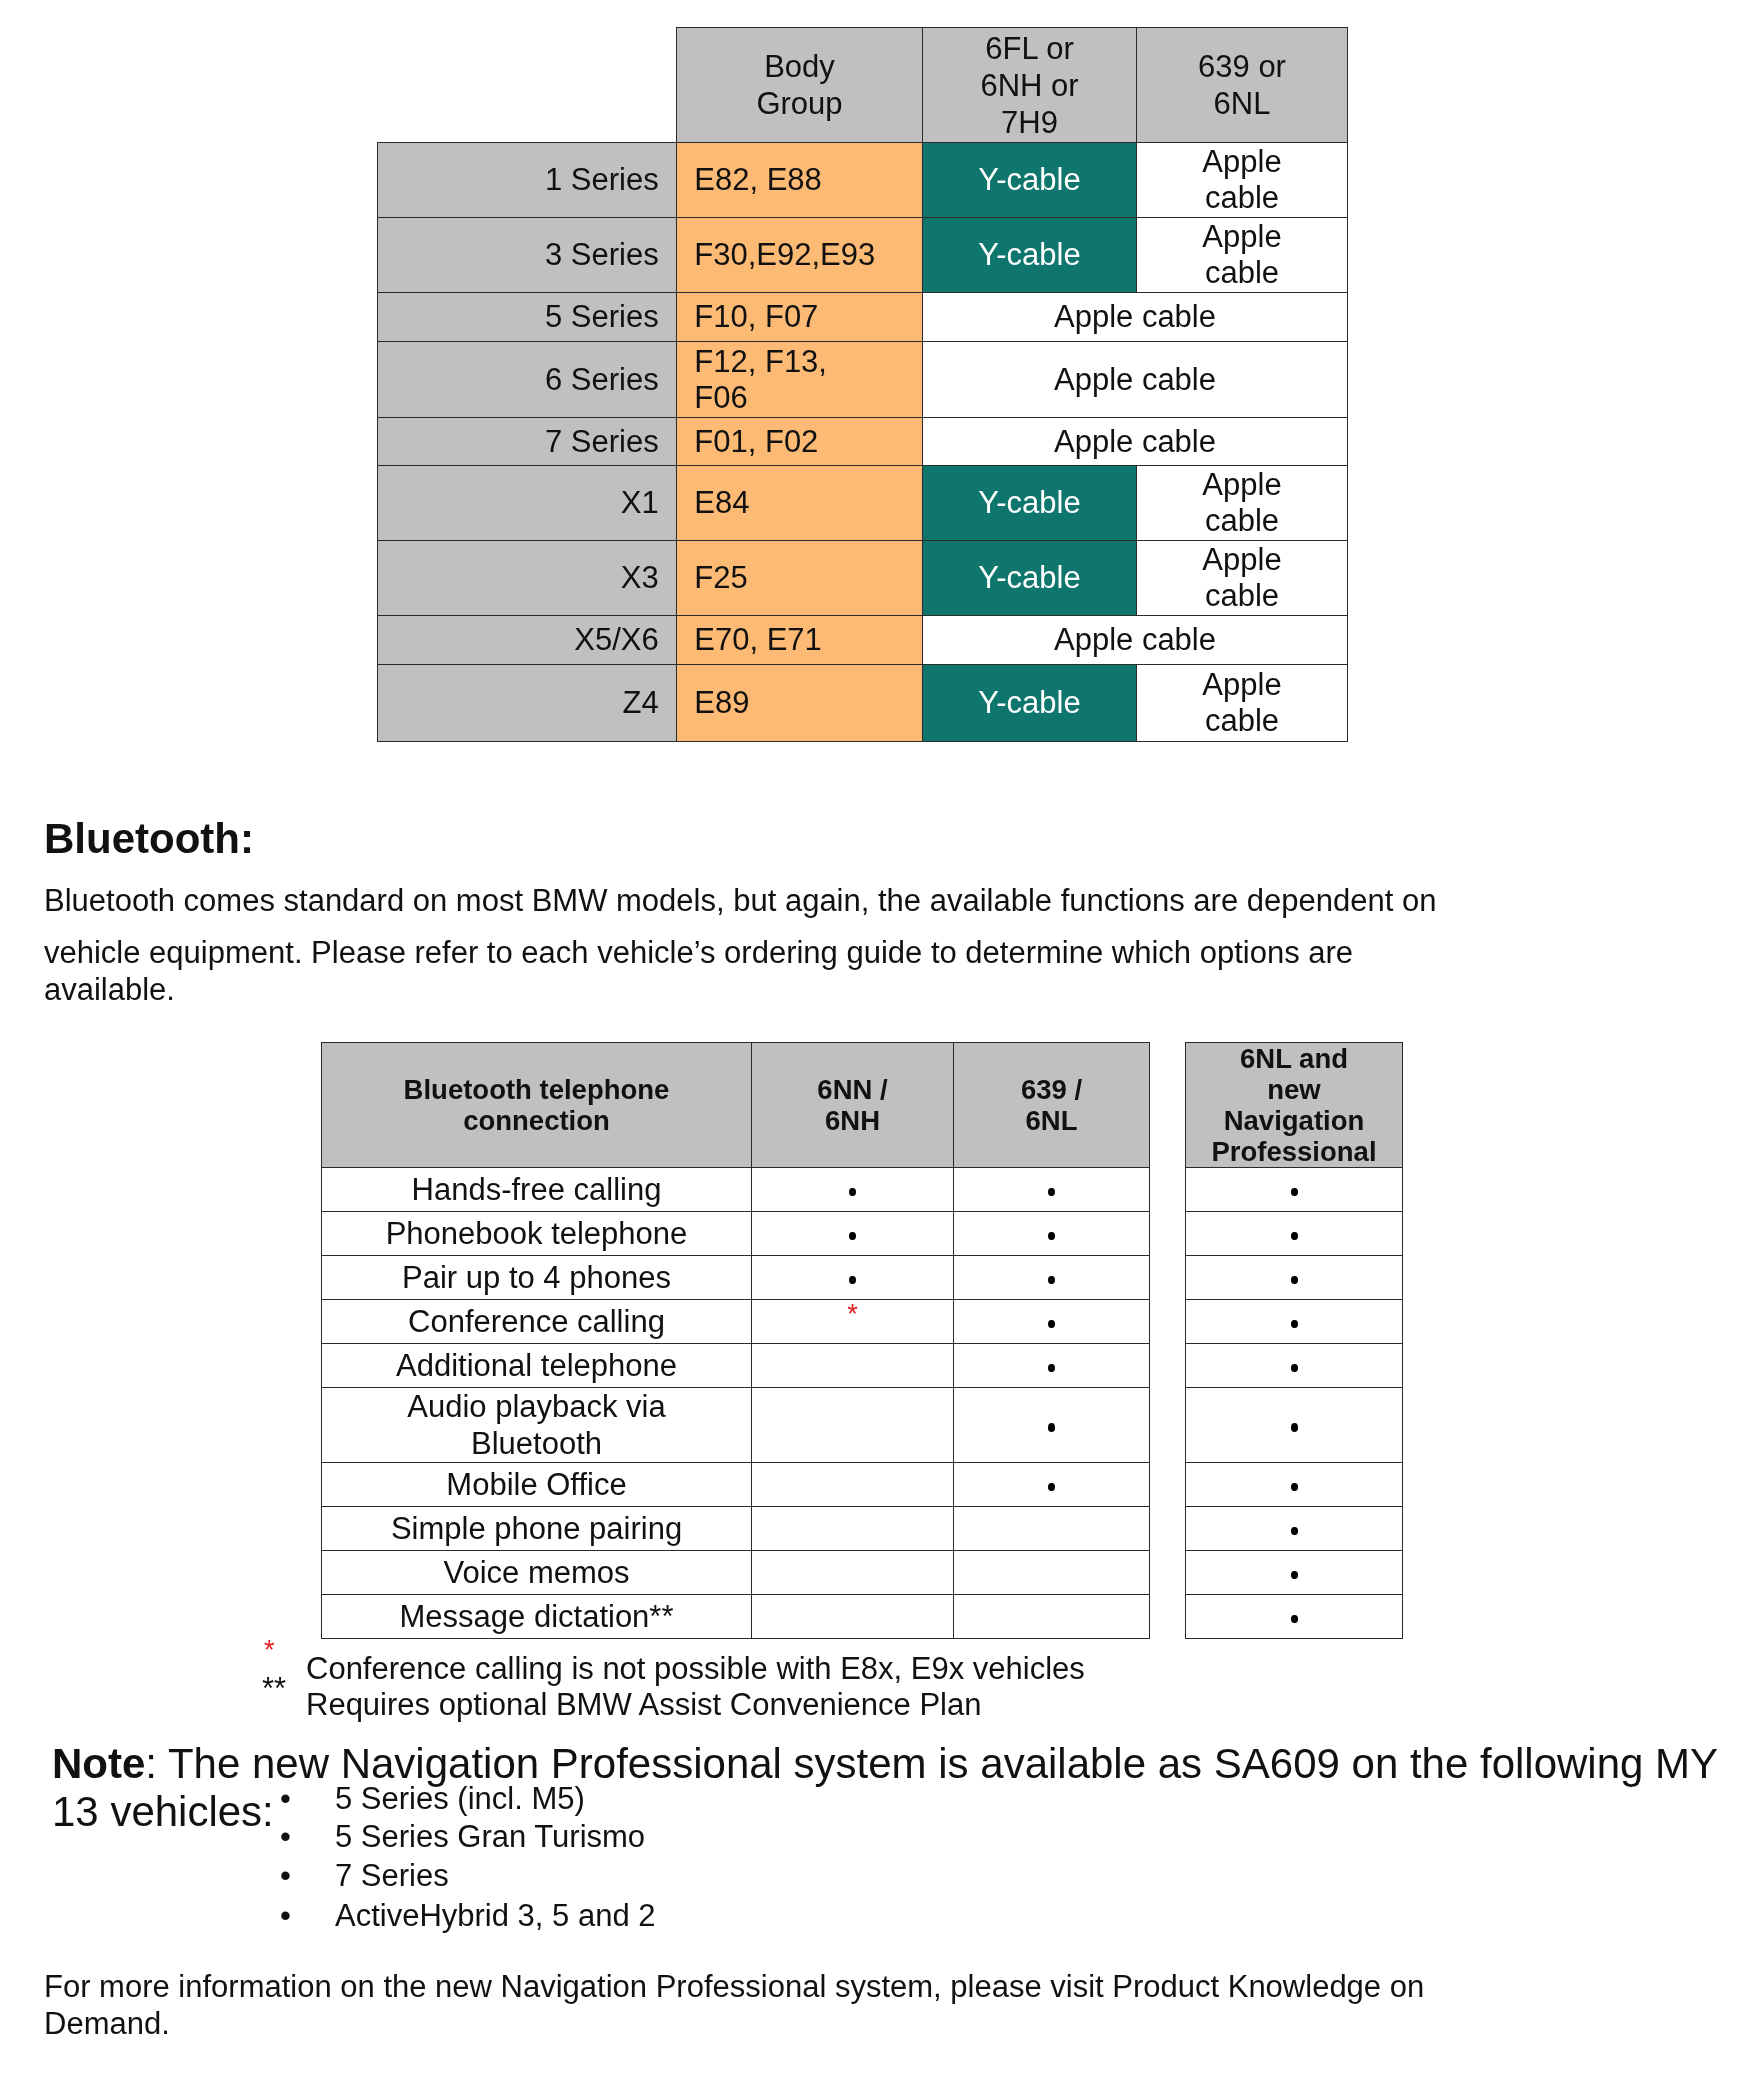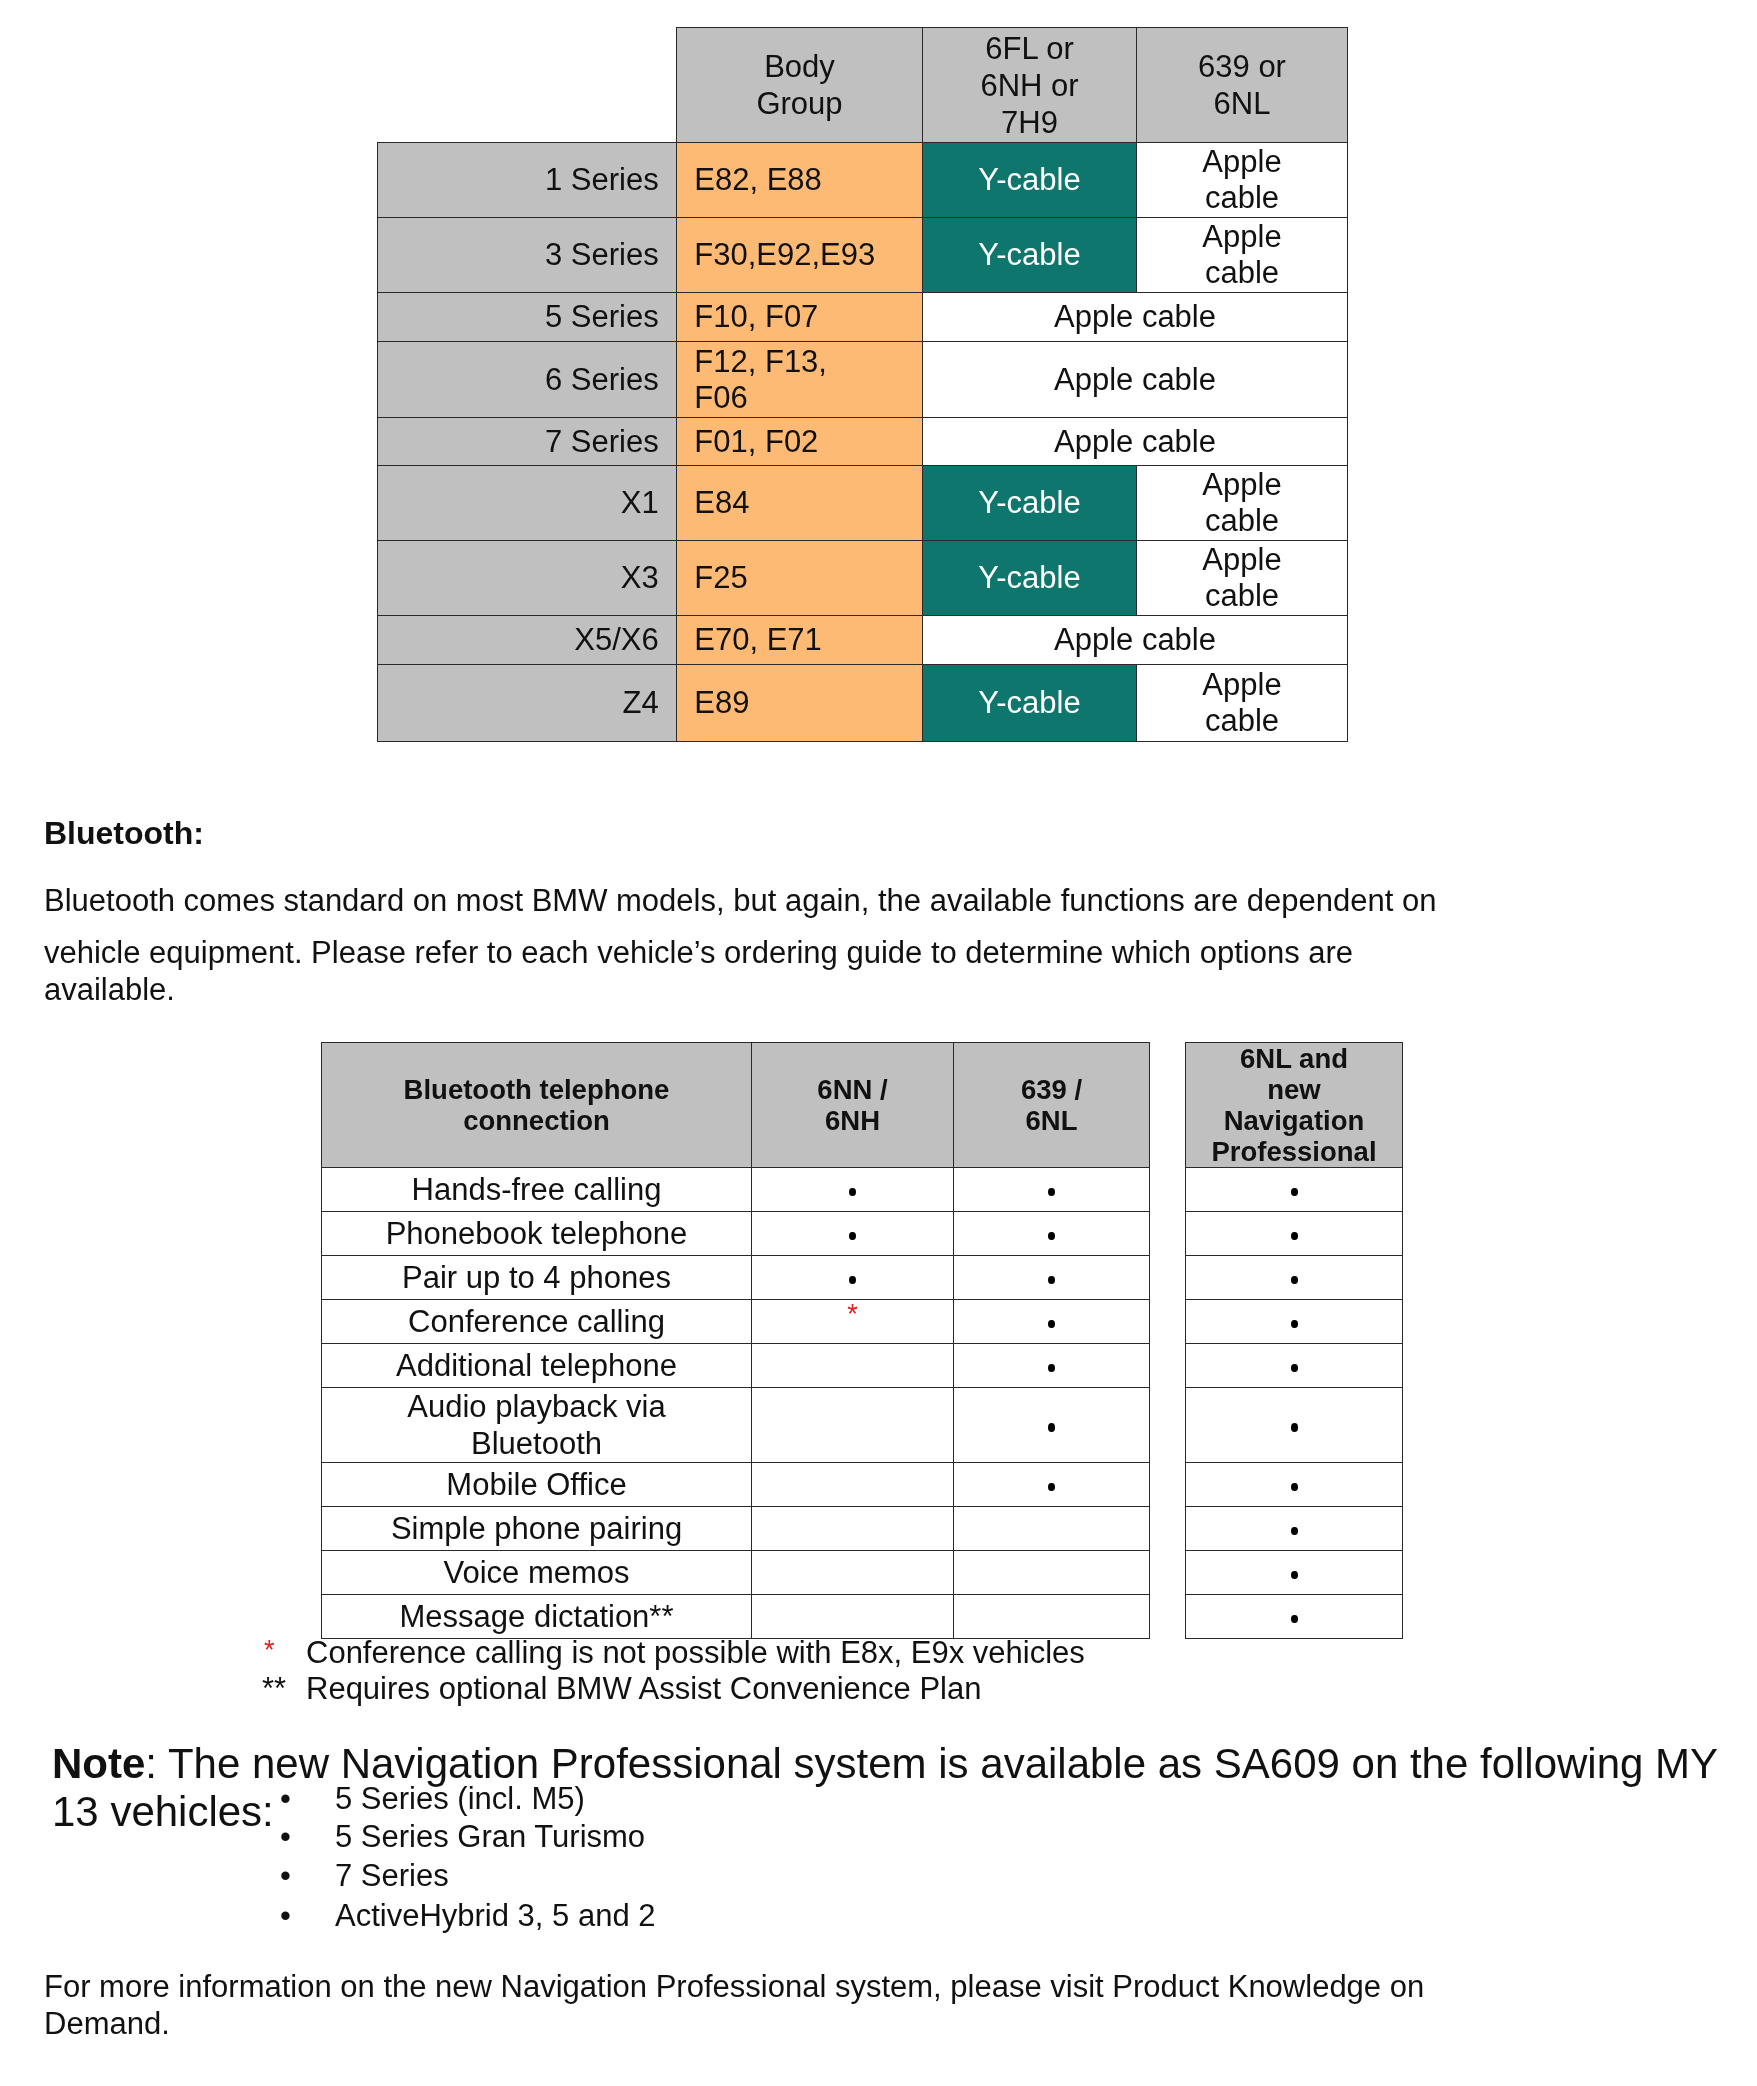--- a/index.html
+++ b/index.html
@@ -12,35 +12,35 @@
   
   #t1 { position:absolute; left:377px; top:27px; font-size:31px; }
   #t1 .blank { border:none; background:transparent; }
   #t1 .hdr { background:#c0c0c0; text-align:center; line-height:37px; font-weight:normal; vertical-align:middle; }
   #t1 .series { background:#c0c0c0; text-align:right; padding-right:17.3px; vertical-align:middle; }
   #t1 .body { background:#fdba74; text-align:left; padding-left:17.3px; line-height:36px; vertical-align:middle; }
   #t1 .ycab { background:#0f766e; color:#fff; text-align:center; vertical-align:middle; }
   #t1 .apple { background:#fff; text-align:center; line-height:36px; vertical-align:middle; }
 
   
-  .h-bt { left:44px; top:815px; font-size:32px; font-weight:bold; }
+  .h-bt { left:44px; top:815px; font-size:42px; font-weight:bold; }
   .para { left:44px; width:1697px; font-size:31px; line-height:37px; }
 
   
   #t2 { position:absolute; left:321px; top:1042px; font-size:31px; }
   #t2 .hdr { background:#c0c0c0; font-weight:bold; font-size:27.5px; text-align:center; line-height:31px; vertical-align:middle; }
   #t2 td { text-align:center; vertical-align:middle; line-height:37px; }
   #t2 .gap { border:none; background:#fff; }
   #t2 .gap-h { border-top:none; border-bottom:none; }
   .dot { display:inline-block; width:7px; height:8.6px; border-radius:50%; background:#000; vertical-align:middle; }
   .star { color:#e02020; font-size:27px; position:relative; top:-7.9px; }
 
   .fn-mark { font-size:31px; }
   .fn-red { color:#e02020; font-size:27px; }
-  .fn-text { font-size:31px; }
+  .fn-text { font-size:31px;margin-top:16px; }
 
   .note { left:52px; top:1740px; font-size:42px; }
   .bullet { left:280px; font-size:31px; }
   .bullet-text { left:335px; font-size:31px; }
 </style>
 </head>
 <body>
 
 <table id="t1">
   <colgroup>

